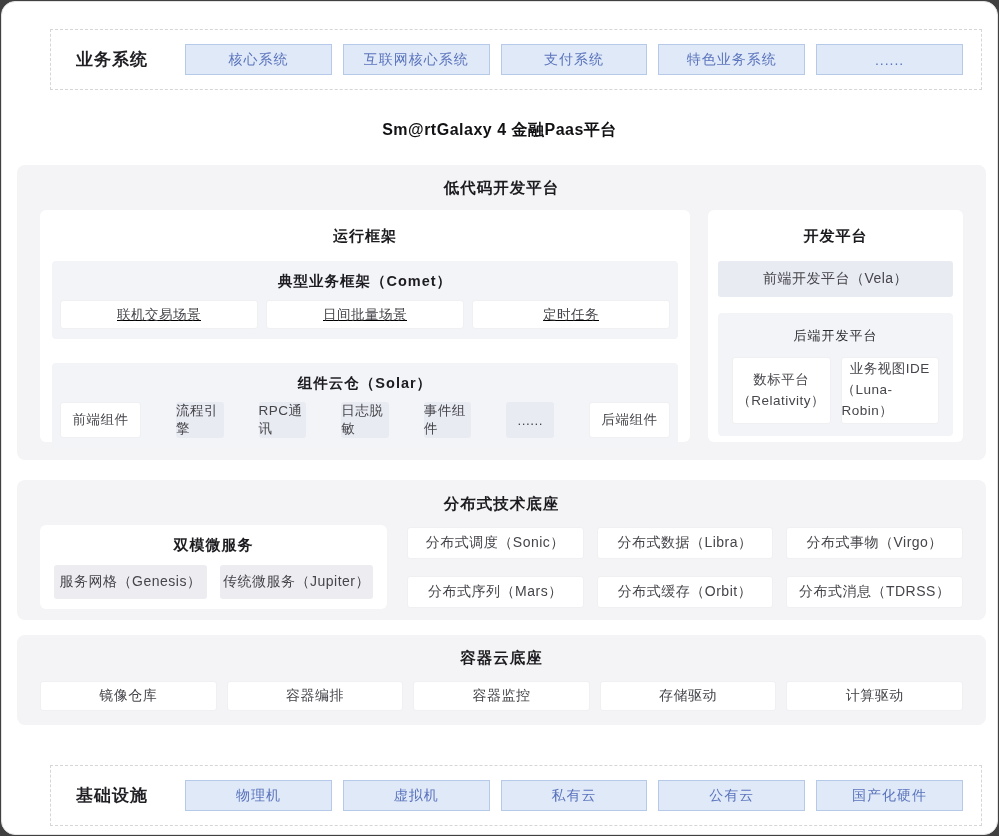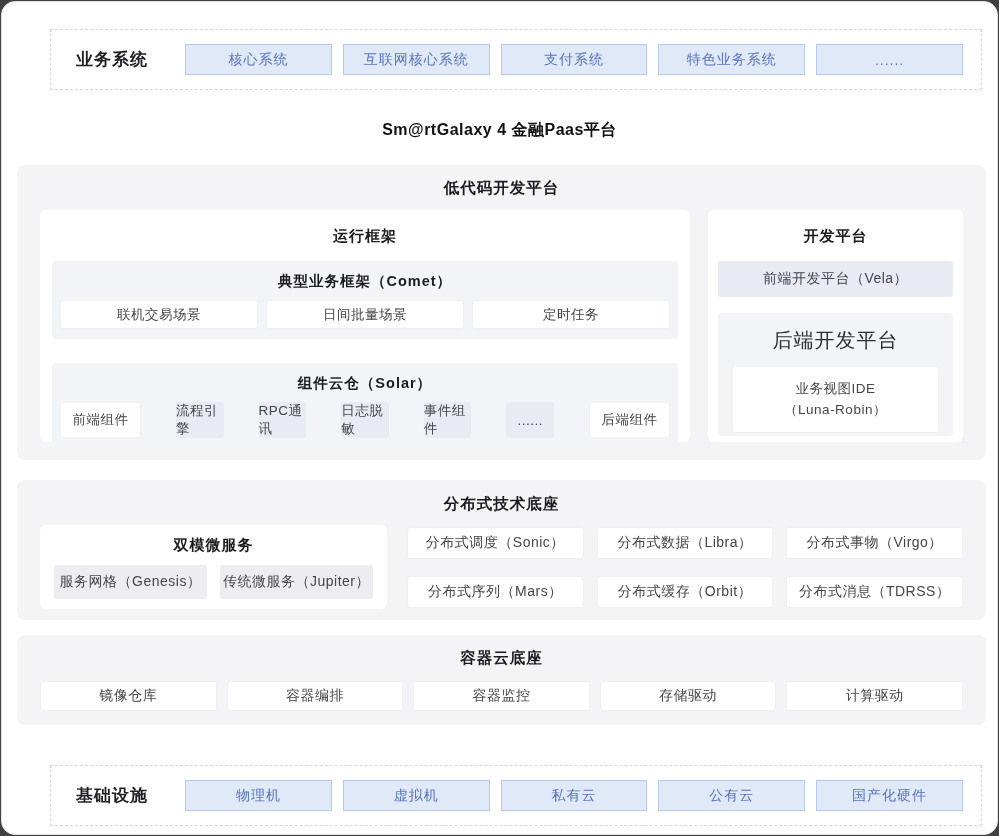--- a/index.html
+++ b/index.html
@@ -82,36 +82,36 @@
     letter-spacing:0.5px;
   }
 
   
   .lowcode { margin-top:23px; height:295px; }
   .lowcode-body { display:flex; margin-top:12px; }
   .runtime-panel { width:650px; flex:0 0 650px; padding:10px 12px 12px 12px; height:232px; }
   .runtime-title { font-size:15px; margin:7px 0 15px 0; }
   .comet-panel { padding:8px 8px 10px 8px; }
   .comet-title, .solar-title { font-size:14.5px; margin:3px 0 9px 0; }
-  .comet-row { display:flex; }
+  .comet-row { display:flex;text-decoration:underline; }
   .comet-row .box-white { flex:1 1 0; height:29px; margin-left:8px; }
   .comet-row .box-white:first-child { margin-left:0; }
   .solar-panel { margin-top:24px; padding:8px 8px 10px 8px; }
   .solar-row { display:flex;gap:28px; }
   .solar-row > div { height:36px; }
   .solar-row .box-white { flex:0 0 81px; }
   .solar-row .chip-gray { flex:1 1 0; margin-left:7px; }
   .solar-row .box-white.back { margin-left:7px; }
 
   .dev-panel { flex:1 1 auto; margin-left:18px; padding:10px 10px 11px 10px; height:232px; }
   .dev-title { font-size:15px; margin:7px 0 15px 0; }
   .vela-chip { height:36px; font-size:14px; }
   .backend-panel { margin-top:16px; padding:10px 14px 12px 14px; height:123px; }
   .backend-title {
-    text-align:center; font-size:20px; color:#2c2c31;
+    text-align:center; font-size:13px; color:#2c2c31;
     margin:4px 0 12px 0; letter-spacing:1px;
   }
   .backend-row { display:flex; }
   .backend-row .box-white {
     flex:1 1 0; height:67px; margin-left:10px;
     flex-direction:column; line-height:1.55;
   }
   .backend-row .box-white:first-child { margin-left:0; }
 
   
@@ -185,20 +185,24 @@
           </div>
         </div>
 
         <div class="panel-white dev-panel">
           <div class="panel-title dev-title">开发平台</div>
           <div class="chip-gray vela-chip">前端开发平台（Vela）</div>
           <div class="panel-gray backend-panel">
             <div class="backend-title">后端开发平台</div>
             <div class="backend-row">
               <div class="box-white">
+                <span>数标平台</span>
+                <span>（Relativity）</span>
+              </div>
+              <div class="box-white">
                 <span>业务视图IDE</span>
                 <span>（Luna-Robin）</span>
               </div>
             </div>
           </div>
         </div>
 
       </div>
     </div>
 

